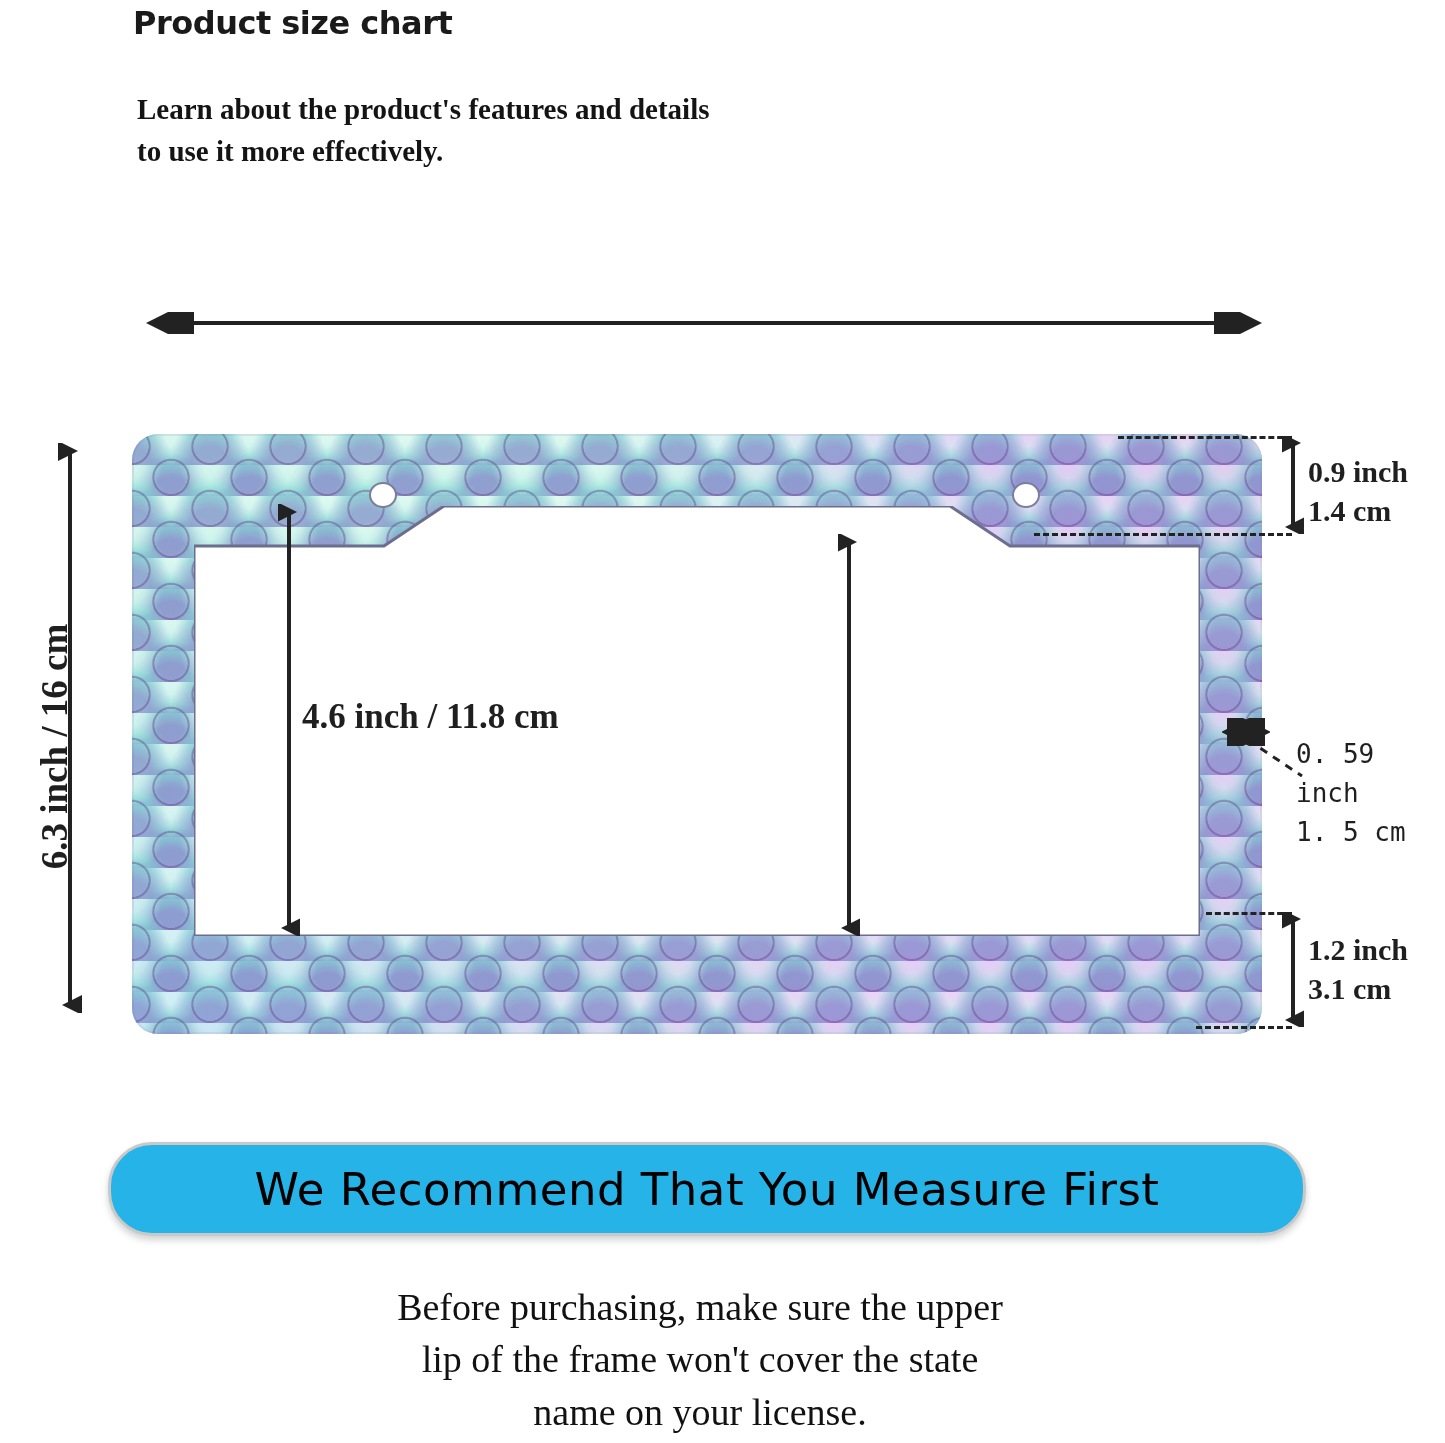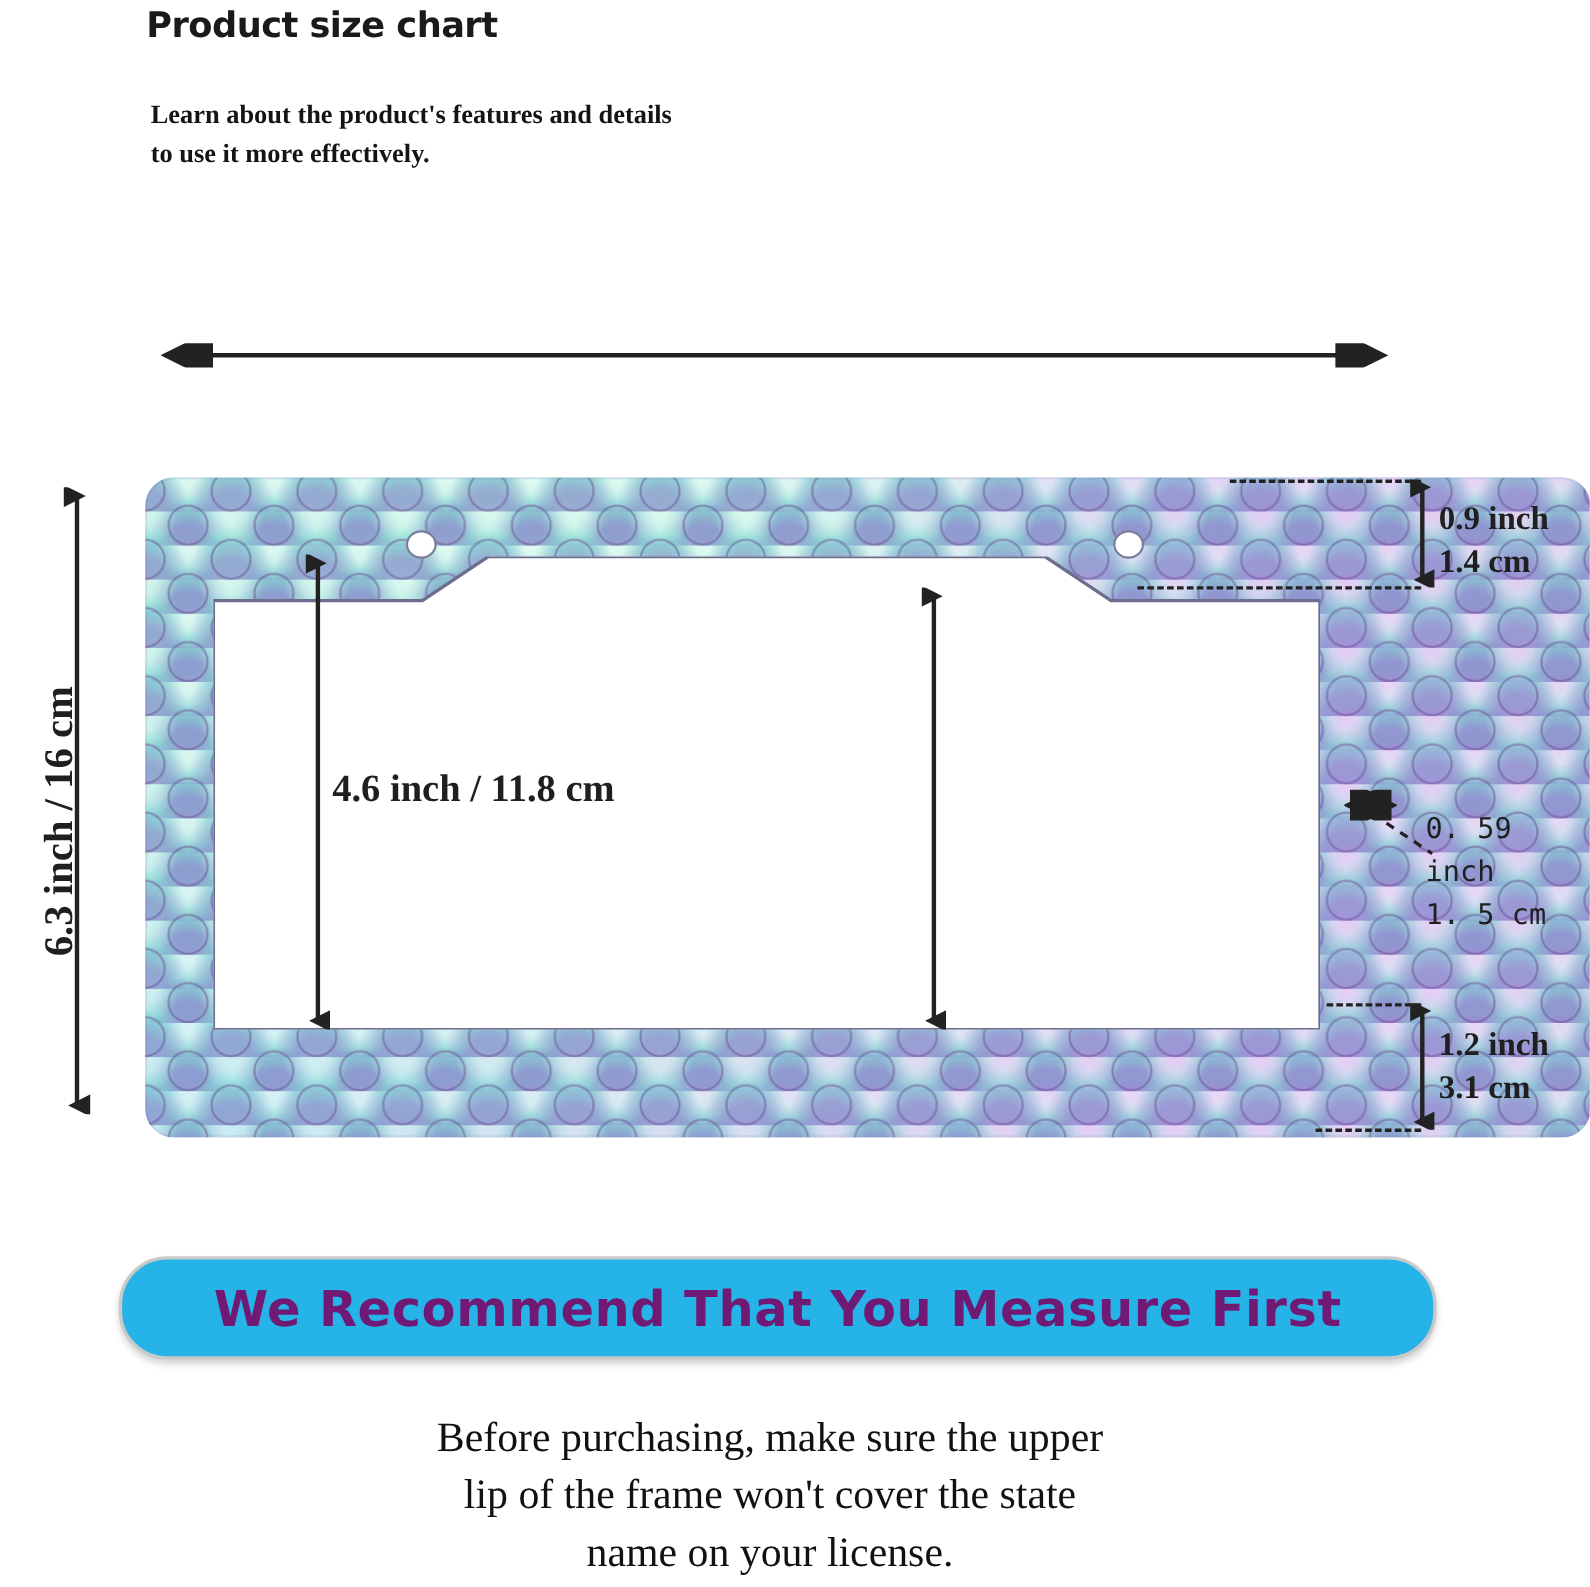--- a/index.html
+++ b/index.html
@@ -30,21 +30,21 @@
     font-size: 32px;
     letter-spacing: -0.5px;
     color: #1a1a1a;
   }
   .subtitle {
     position: absolute;
     left: 137px;
     top: 88px;
     font-family: "Liberation Serif", serif;
     font-weight: bold;
-    font-size: 24px;
+    font-size: 29px;
     line-height: 1.45;
     color: #141414;
     white-space: pre-line;
   }
 
   
   .top-dim-label {
     position: absolute;
     left: 0;
     top: 256px;
@@ -81,21 +81,21 @@
     top: 443px;
     width: 24px;
     height: 570px;
   }
 
   
   .frame-wrap {
     position: absolute;
     left: 132px;
     top: 434px;
-    width: 1314px;
+    width: 1130px;
     height: 600px;
   }
   .frame-outer {
     position: absolute;
     inset: 0;
     border-radius: 26px;
     overflow: hidden;
     background:
       radial-gradient(circle at 30% 25%, #b9f2e0 0 18%, rgba(185,242,224,0) 60%),
       radial-gradient(circle at 75% 70%, #cfa8ee 0 20%, rgba(207,168,238,0) 62%),
@@ -199,23 +199,23 @@
     border-radius: 44px;
     background: #26b4e8;
     border: 3px solid #c9c9c9;
     box-shadow: 0 4px 7px rgba(0,0,0,0.18);
     display: flex;
     align-items: center;
     justify-content: center;
   }
   .banner span {
     font-family: "DejaVu Sans", sans-serif;
-    font-weight: bold;
+    font-weight: normal;
     font-size: 45px;
-    color: #701a75;
+    color: #000000;
     letter-spacing: 0.5px;
   }
   .footnote {
     position: absolute;
     left: 0;
     top: 1262px;
     width: 1400px;
     text-align: center;
     font-size: 38px;
     line-height: 1.38;

